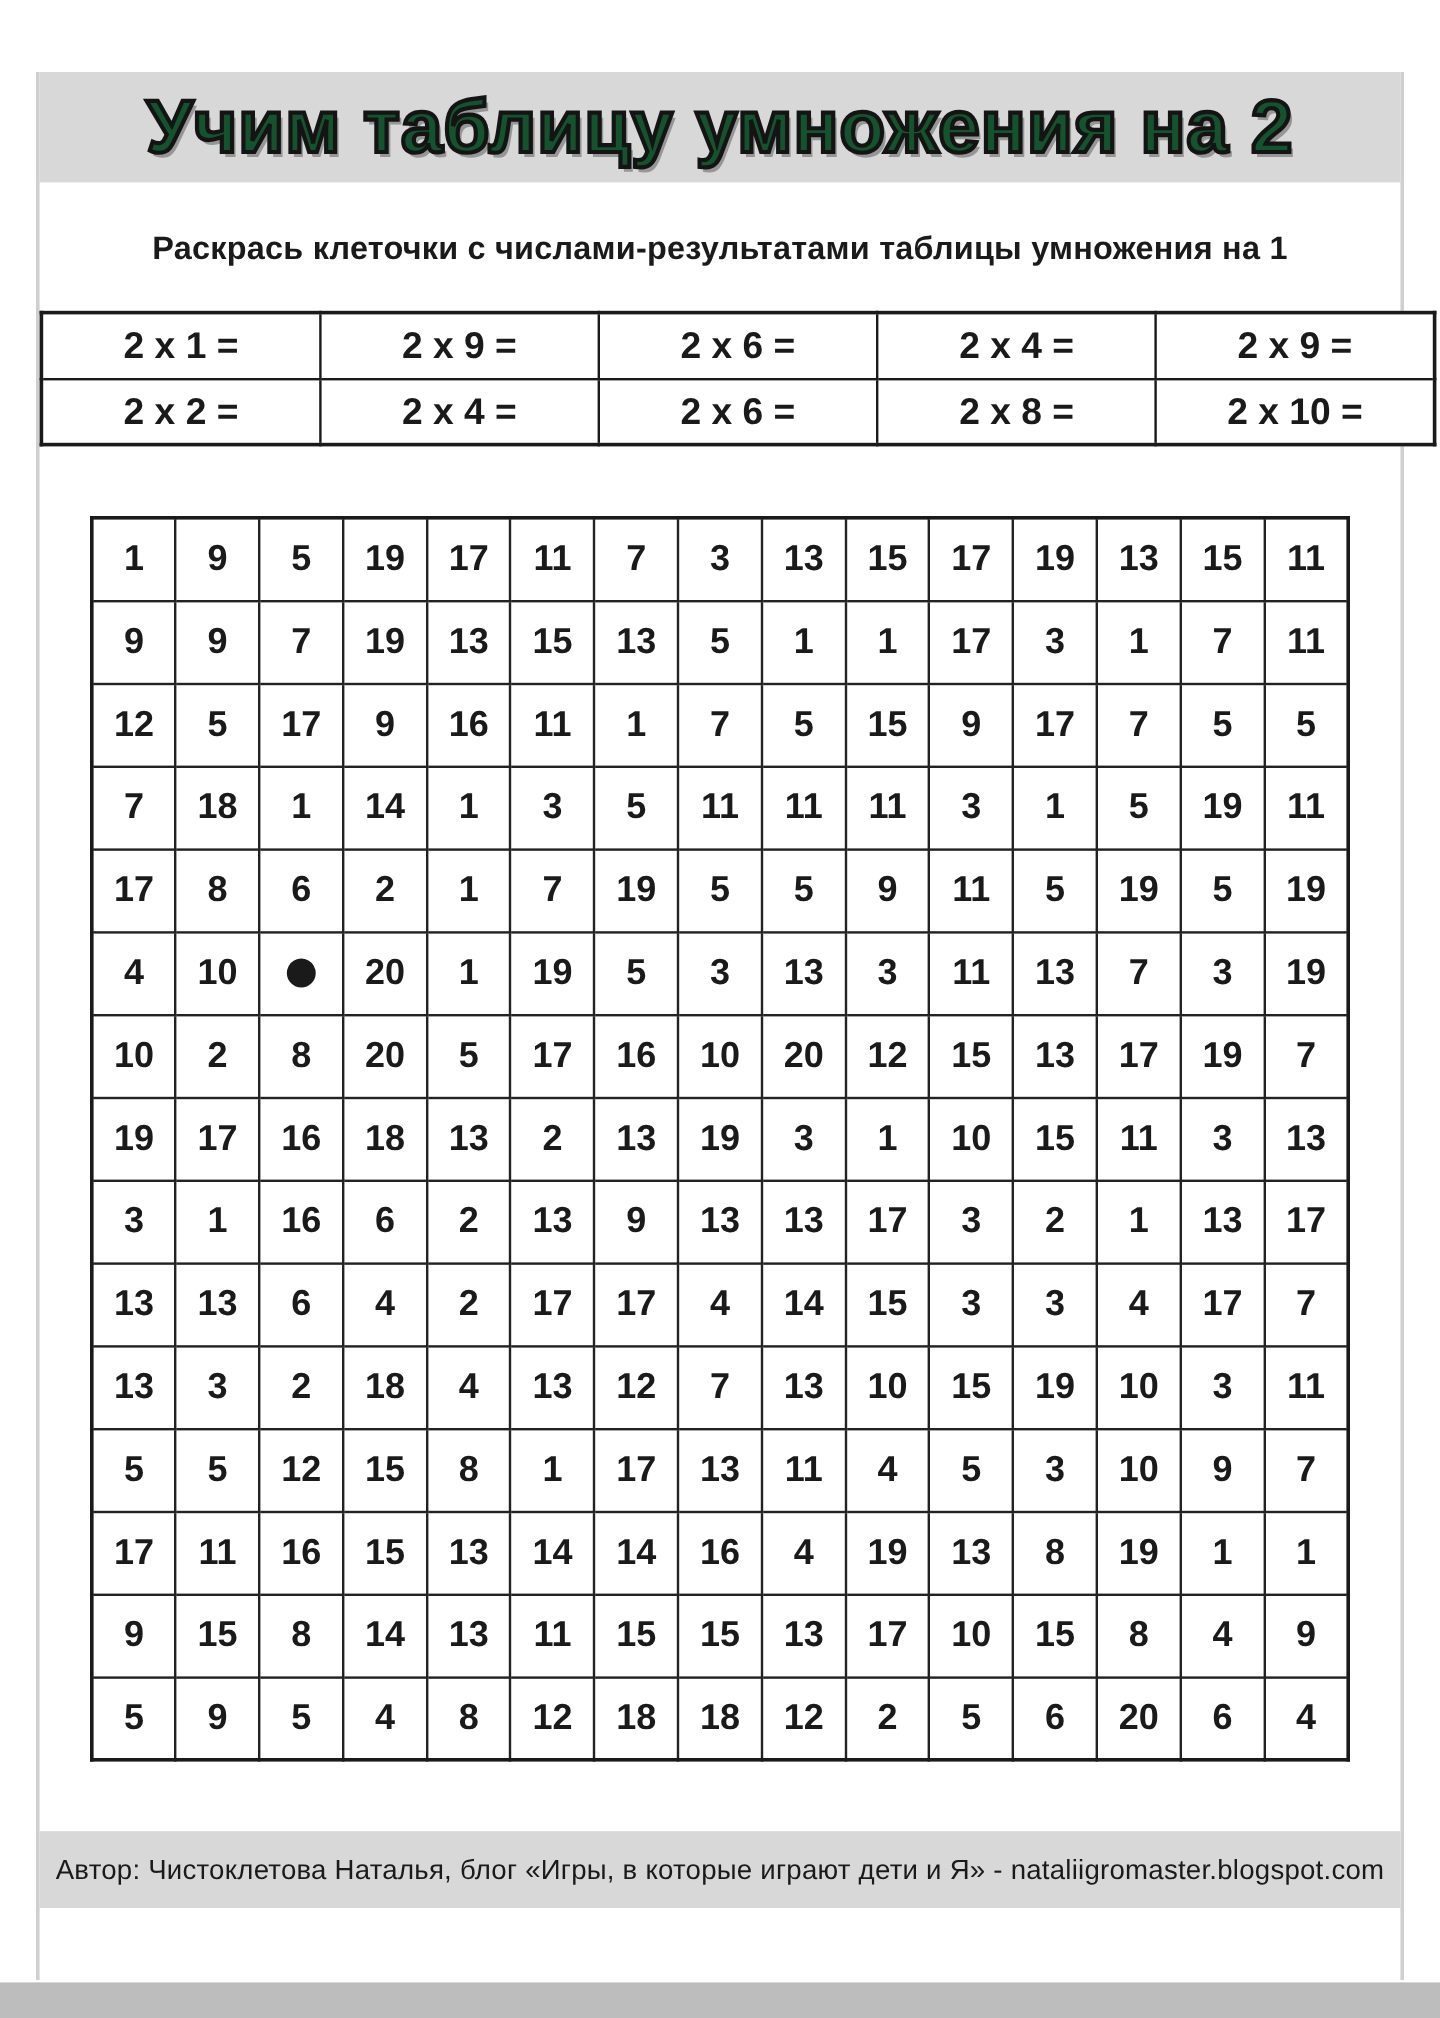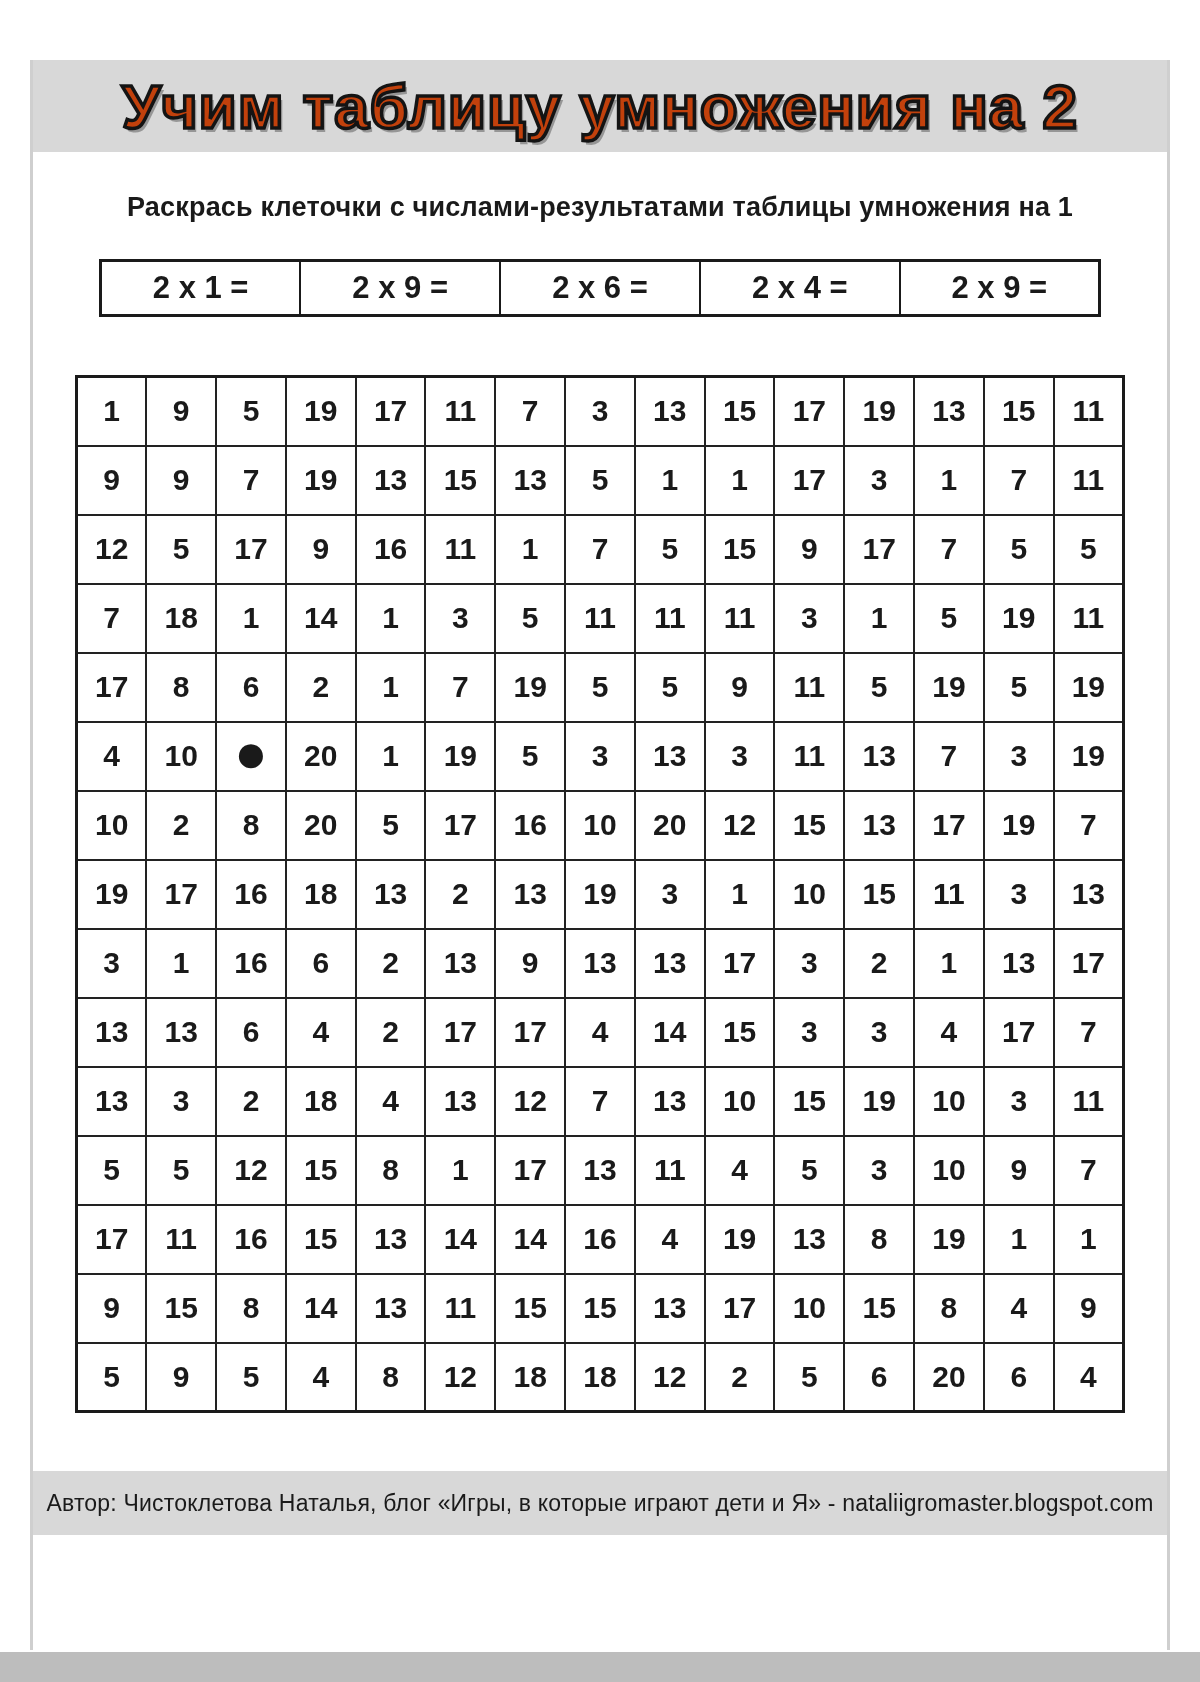--- a/index.html
+++ b/index.html
@@ -22,32 +22,32 @@
     border-left:3px solid var(--frame-gray);
     border-right:3px solid var(--frame-gray);
   }
   
   .title-band{
     height:92px;background:var(--banner-gray);
     display:flex;align-items:center;justify-content:center;
   }
   .title-band h1{
     font-size:62px;font-weight:bold;letter-spacing:1px;white-space:nowrap;
-    color:#c2410c;
+    color:#14532d;
     -webkit-text-stroke:3.5px #141414;
     text-shadow:3px 4px 0 rgba(70,70,70,0.45);
   }
   
   .instruction{
     margin-top:40px;text-align:center;
     font-size:27px;font-weight:bold;letter-spacing:.2px;
   }
   
   table{border-collapse:collapse;margin:0 auto;background:#fff;}
-  .problems{margin-top:36px;width:1002px;border:3px solid var(--border-black);}
+  .problems{margin-top:36px;width:1164px;border:3px solid var(--border-black);}
   .problems td{
     width:210px;height:55px;border:2px solid var(--border-black);
     text-align:center;vertical-align:middle;
     font-size:31px;font-weight:600;white-space:nowrap;
   }
   .grid{margin-top:58px;width:1050px;border:3px solid var(--border-black);}
   .grid td{
     width:70px;height:69px;border:2px solid #222;
     text-align:center;vertical-align:middle;
     font-size:30px;font-weight:600;
@@ -79,20 +79,27 @@
 
     <table class="problems">
       <tbody>
           <tr>
             <td>2 x 1 =</td>
             <td>2 x 9 =</td>
             <td>2 x 6 =</td>
             <td>2 x 4 =</td>
             <td>2 x 9 =</td>
           </tr>
+          <tr>
+            <td>2 x 2 =</td>
+            <td>2 x 4 =</td>
+            <td>2 x 6 =</td>
+            <td>2 x 8 =</td>
+            <td>2 x 10 =</td>
+          </tr>
         </tbody>
     </table>
 
     <table class="grid">
       <tbody>
           <tr>
             <td>1</td>
             <td>9</td>
             <td>5</td>
             <td>19</td>

